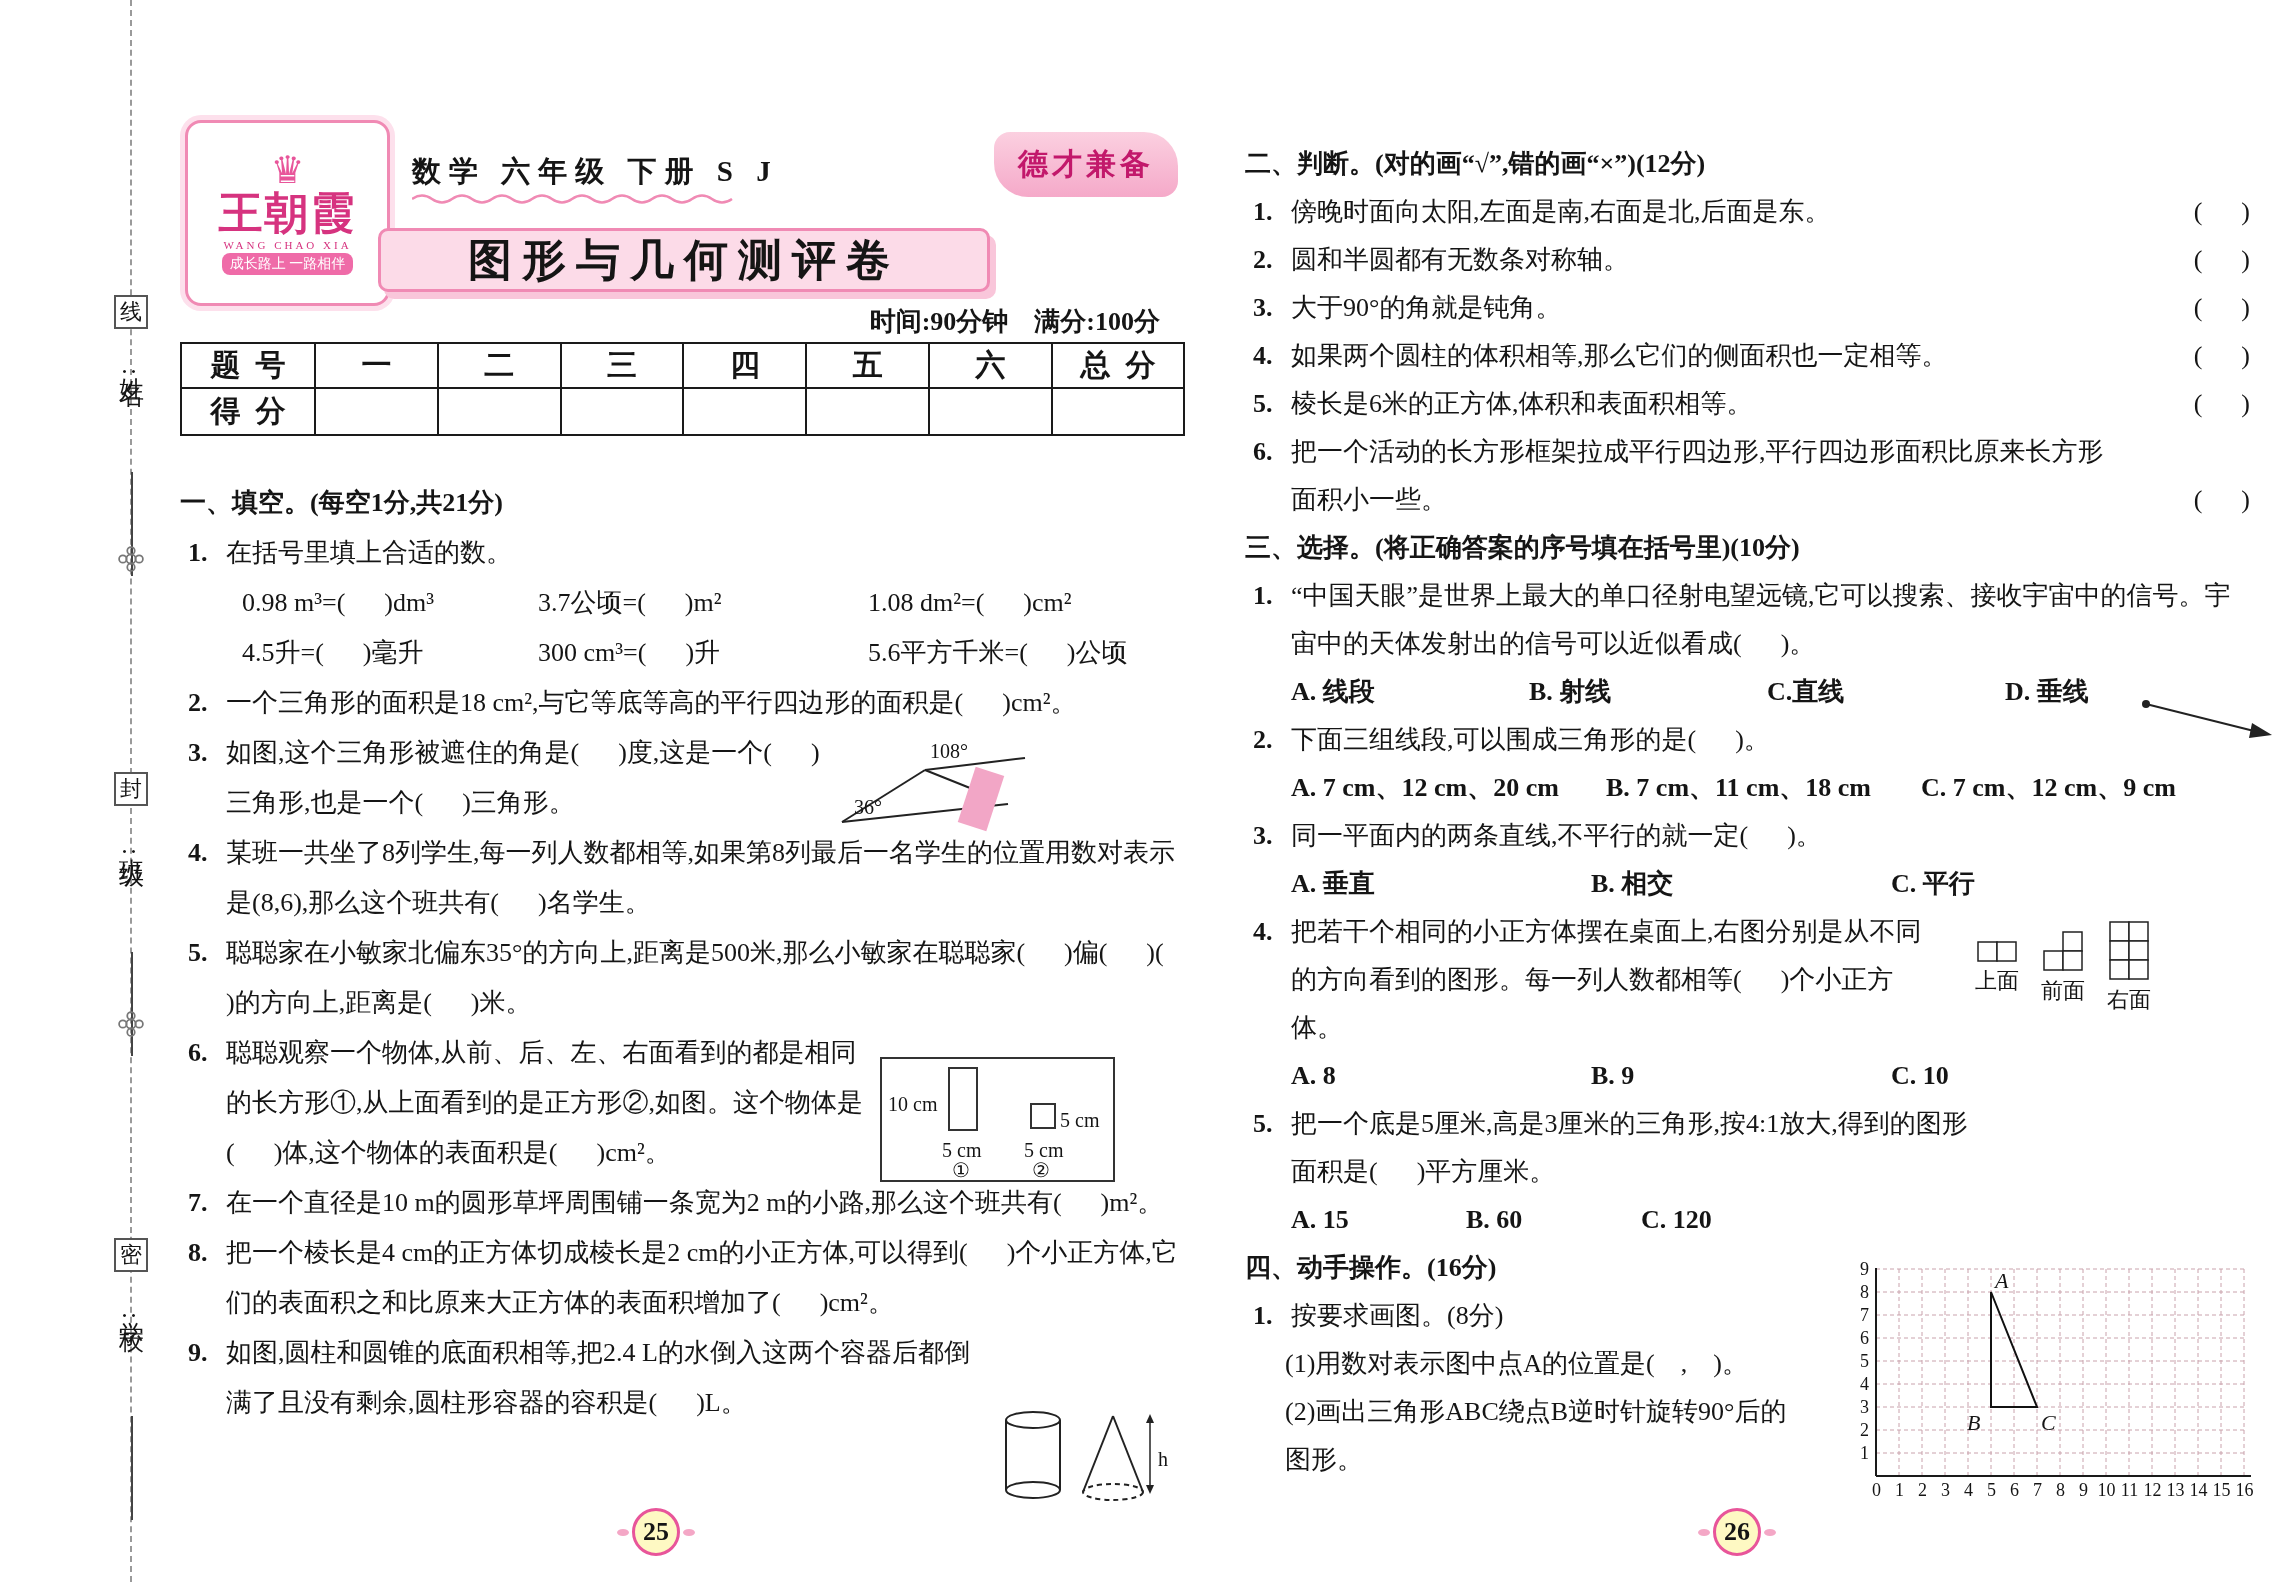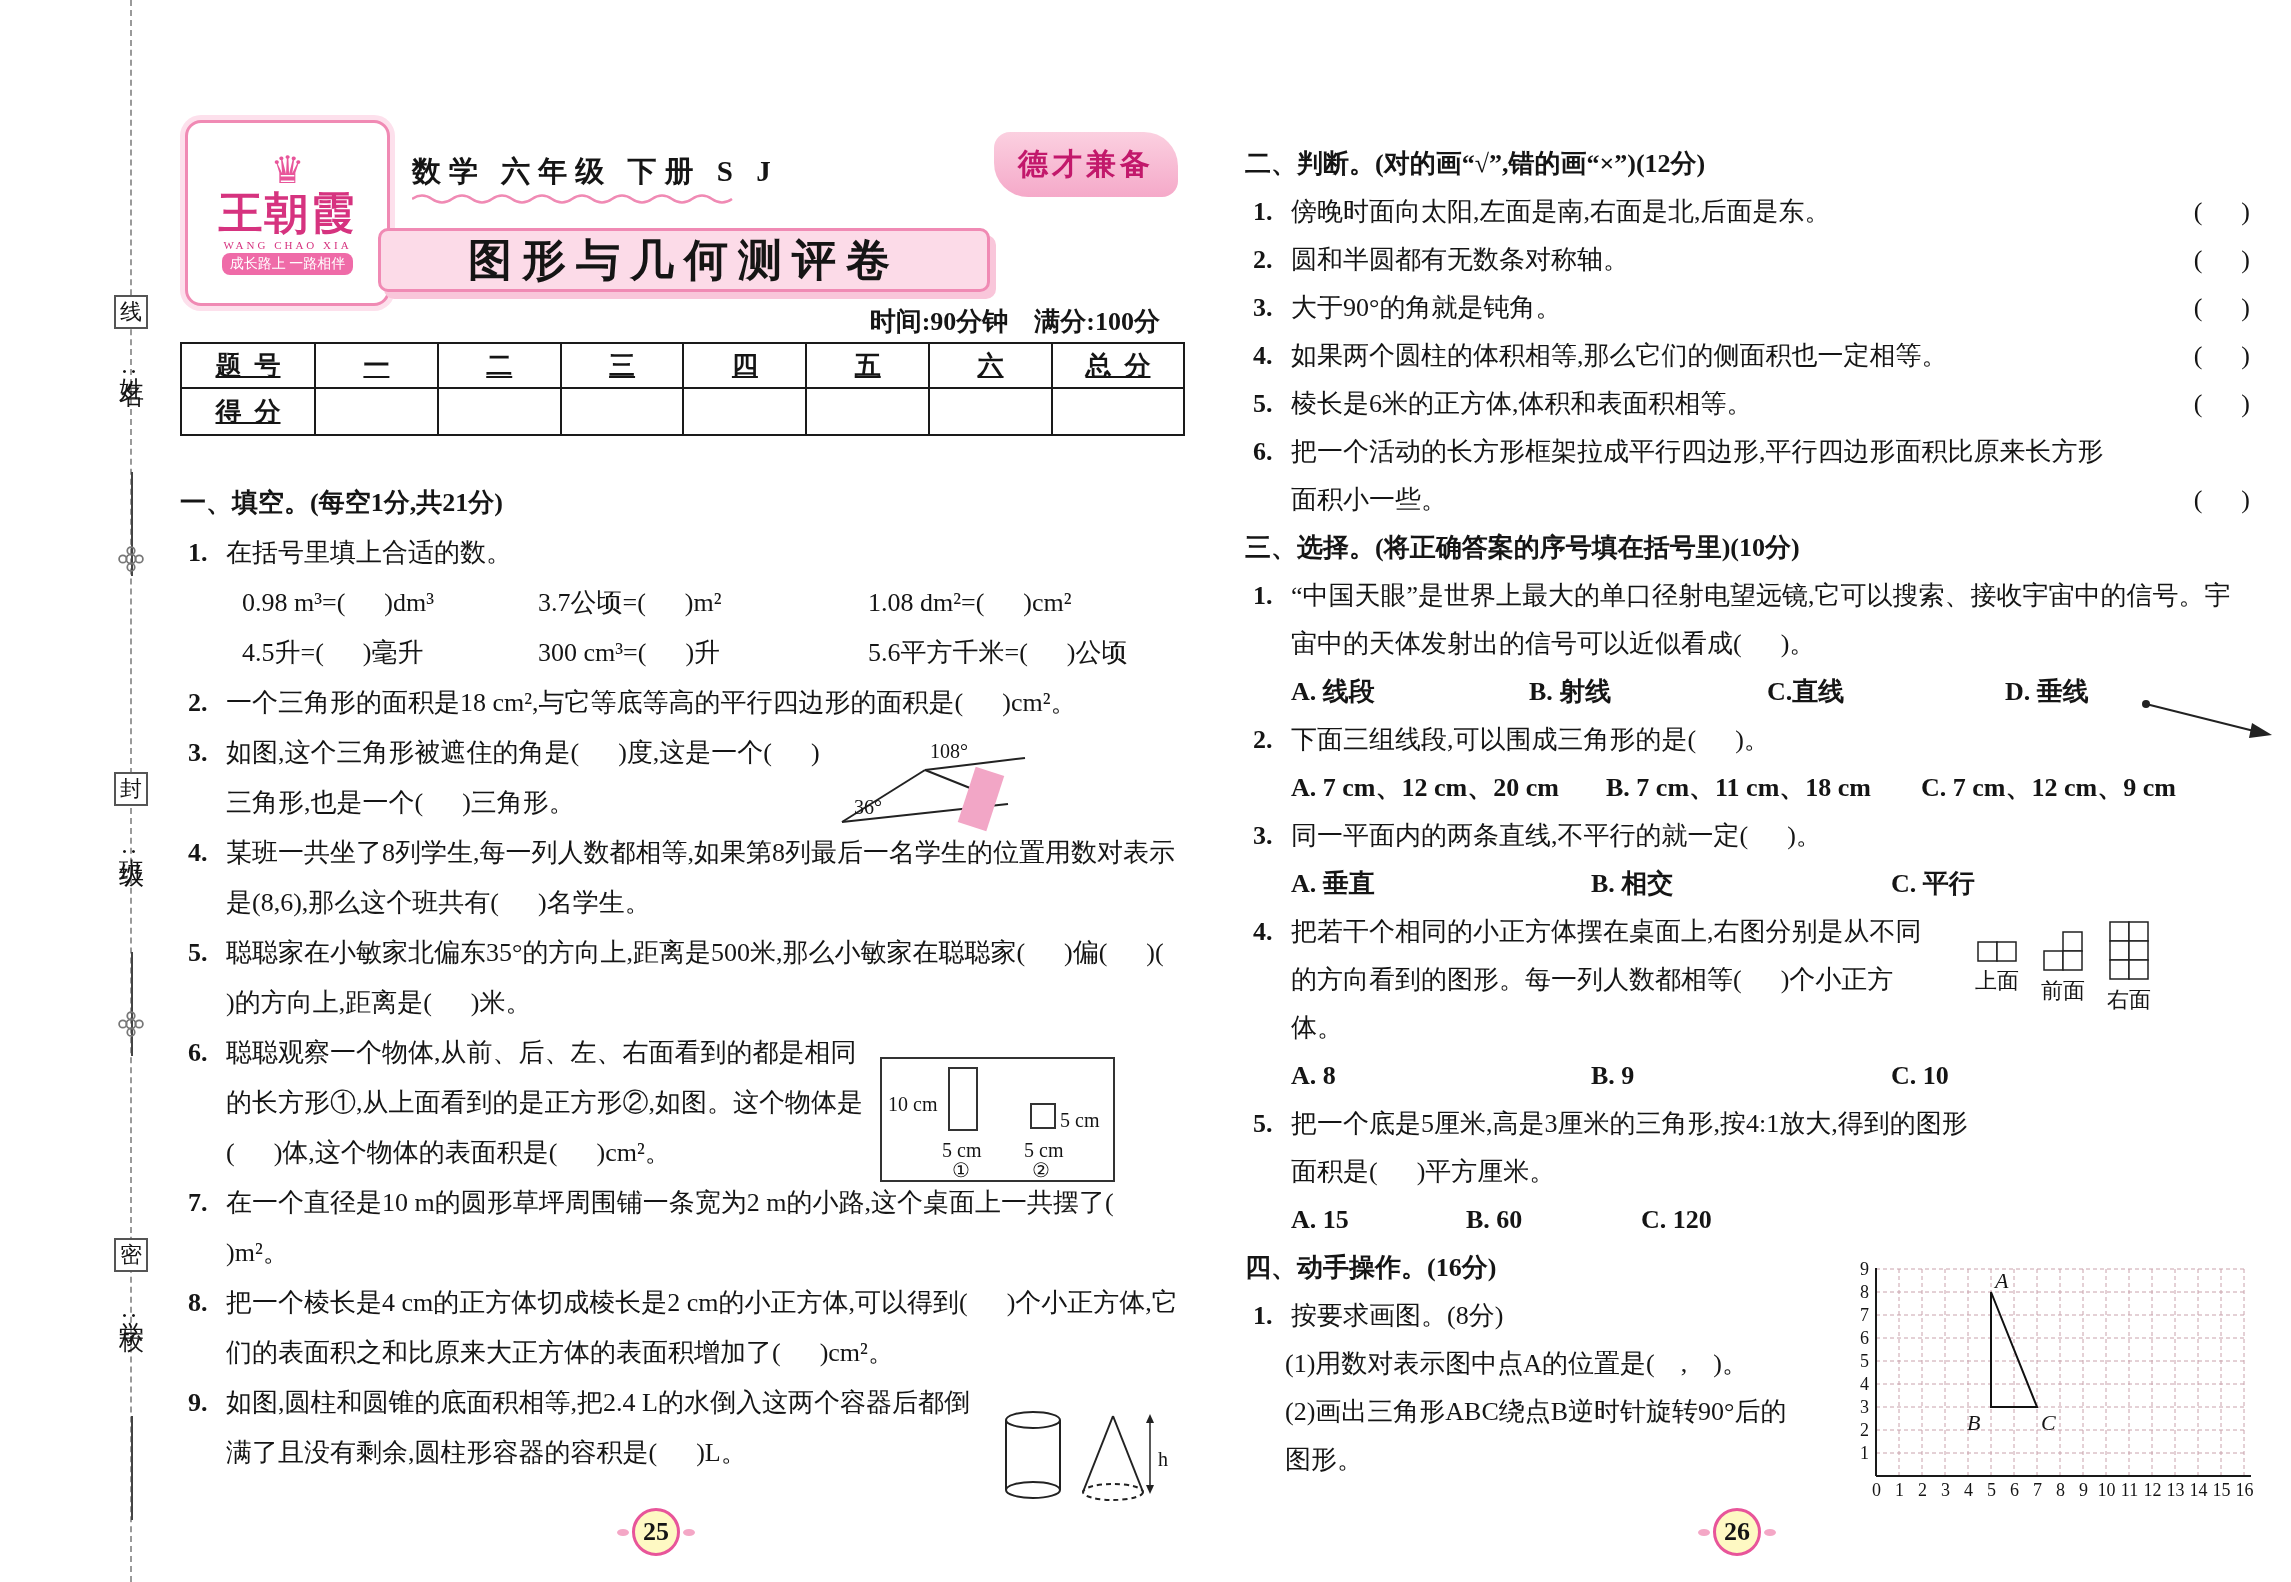--- a/index.html
+++ b/index.html
@@ -38,21 +38,21 @@
   .banner { position:absolute; left:198px; top:118px; width:612px; height:64px;
             background:#fcdbe8; border:3px solid #f08ab4; border-radius:10px;
             box-shadow:6px 7px 0 #f9c6da; display:flex; align-items:center; justify-content:center; }
   .title { font-size:44px; font-weight:700; letter-spacing:10px; }
   .badge { position:absolute; right:12px; top:22px; padding:12px 24px;
            background:linear-gradient(#fbd0e0,#f5a9c9); border-radius:16px 34px 16px 34px; }
   .badge span { font-size:30px; font-weight:700; letter-spacing:4px; color:#c2186b; }
   .time { position:absolute; right:30px; top:194px; font-size:26px; font-weight:700; white-space:pre; }
 
   
-  .score-table { position:absolute; left:0; top:232px; width:1005px; border:2px solid #1a1a1a; font-size:26px; background:#fff;text-decoration:underline; }
+  .score-table { position:absolute; left:0; top:232px; width:1005px; border:2px solid #1a1a1a; font-size:30px; background:#fff; }
   .st-row { display:flex; height:45px; }
   .st-head { border-bottom:2px solid #1a1a1a; }
   .st-head span, .st-cell { display:flex; align-items:center; justify-content:center; white-space:pre; }
   .st-head span { flex:1 1 0; border-left:2px solid #1a1a1a; font-weight:700; }
   .st-head span:first-child { flex:0 0 132px; border-left:none; }
   .st-head span:last-child { flex:0 0 132px; }
   .st-body .st-cell { flex:1 1 0; border-left:2px solid #1a1a1a; font-weight:700; }
   .st-body .st-cell:first-child { flex:0 0 132px; border-left:none; }
   .st-body .st-cell:last-child { flex:0 0 132px; }
 
@@ -245,21 +245,21 @@
         <span class="txt">聪聪家在小敏家北偏东35°的方向上,距离是500米,那么小敏家在聪聪家(      )偏(      )(      )的方向上,距离是(      )米。</span>
       </div>
 
       <div class="q tw640">
         <b class="no">6.</b>
         <span class="txt">聪聪观察一个物体,从前、后、左、右面看到的都是相同的长方形①,从上面看到的是正方形②,如图。这个物体是(      )体,这个物体的表面积是(      )cm²。</span>
       </div>
 
       <div class="q">
         <b class="no">7.</b>
-        <span class="txt">在一个直径是10 m的圆形草坪周围铺一条宽为2 m的小路,这个桌面上一共摆了(      )m²。</span>
+        <span class="txt">在一个直径是10 m的圆形草坪周围铺一条宽为2 m的小路,那么这个班共有(      )m²。</span>
       </div>
 
       <div class="q">
         <b class="no">8.</b>
         <span class="txt">把一个棱长是4 cm的正方体切成棱长是2 cm的小正方体,可以得到(      )个小正方体,它们的表面积之和比原来大正方体的表面积增加了(      )cm²。</span>
       </div>
 
       <div class="q tw760">
         <b class="no">9.</b>
         <span class="txt">如图,圆柱和圆锥的底面积相等,把2.4 L的水倒入这两个容器后都倒满了且没有剩余,圆柱形容器的容积是(      )L。</span>

